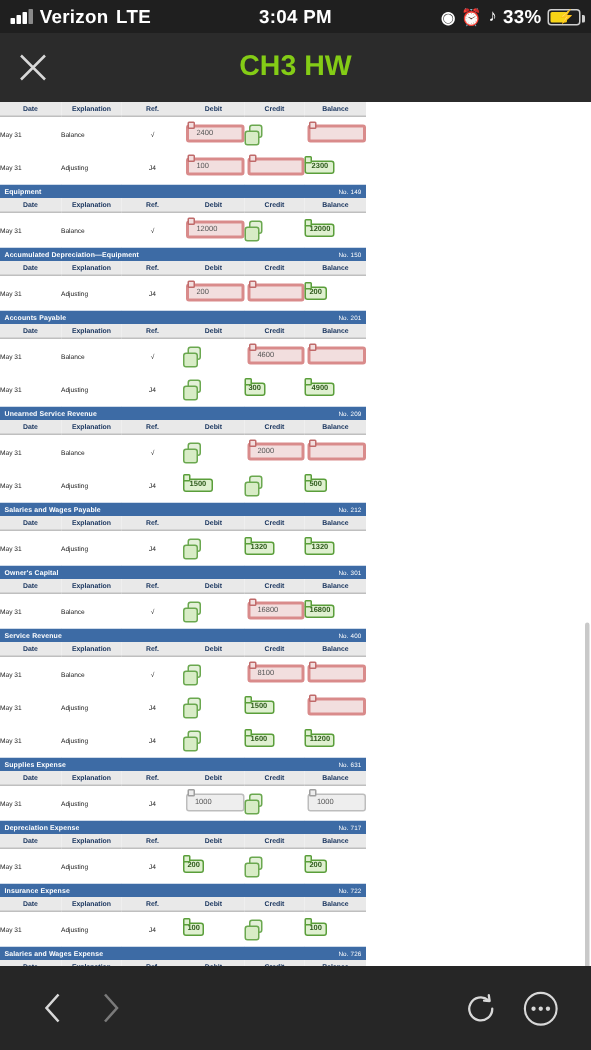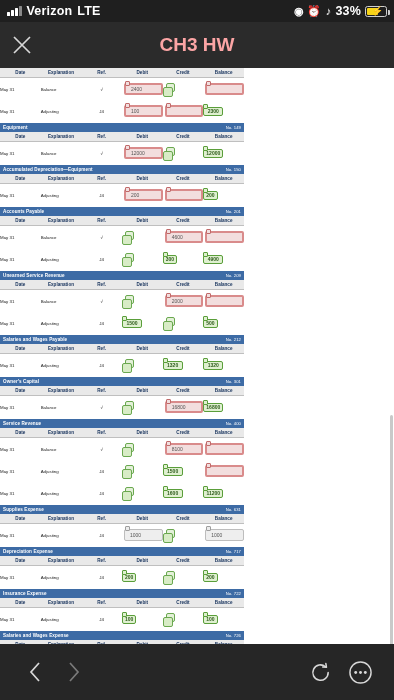--- a/index.html
+++ b/index.html
@@ -25,21 +25,21 @@
   .sb-mid { position: absolute; left: 0; right: 0; text-align: center; font-size: 12.5px; font-weight: bold; pointer-events:none;}
   .sb-right { margin-left: auto; display: flex; align-items: center; gap: 4px; position: relative; z-index: 2;}
   .sb-right .gl { font-size: 11px; }
   .batt { width: 22px; height: 11px; border: 1.3px solid #cfcfcf; border-radius: 2.5px; position: relative; }
   .batt:after { content:""; position:absolute; right:-3.5px; top:3px; width:2px; height:5px; background:#cfcfcf; border-radius:0 1px 1px 0;}
   .batt i { position:absolute; left:1px; top:1px; bottom:1px; width: 53%; background:#f7d417; border-radius:1px;}
   .bolt { position:absolute; left:6px; top:-1px; font-size:9px; color:#1f1f1f; }
 
   
   .navbar { height: 46px; background: #2b2b2b; position: relative; display:flex; align-items:center;}
-  .nav-title { position:absolute; left:0; right:0; text-align:center; color:#fca5a5; font-size:19px; font-weight:600; }
+  .nav-title { position:absolute; left:0; right:0; text-align:center; color:#84cc16; font-size:19px; font-weight:600; }
   .close-btn { width: 44px; height:44px; display:flex; align-items:center; justify-content:center; position:relative; z-index:2;}
   .close-btn svg { width: 22px; height: 22px; }
 
   
   .content { position: absolute; top: 68px; bottom: 56px; left: 0; right: 0; background: #fff; overflow: hidden; }
   .doc { position: relative; width: 244px; margin: 0; padding-top: 0; }
 
   table.ledger { width: 244px; border-collapse: collapse; table-layout: fixed; }
   .acct-head td {
     background: #3d6ba5; color: #fff; font-size: 4.6px; font-weight: bold;
@@ -123,20 +123,21 @@
     <div class="sb-left">
       <span class="sig">
           <i></i>
           <i></i>
           <i></i>
           <i></i>
         </span>
       <span>Verizon</span>
       <span>LTE</span>
     </div>
+    <div class="sb-mid">3:04 PM</div>
     <div class="sb-right">
       <span class="gl">◉</span>
       <span class="gl">⏰</span>
       <span class="gl">♪</span>
       <span>33%</span>
       <span class="batt">
           <i></i>
           <span class="bolt">⚡</span>
         </span>
     </div>

